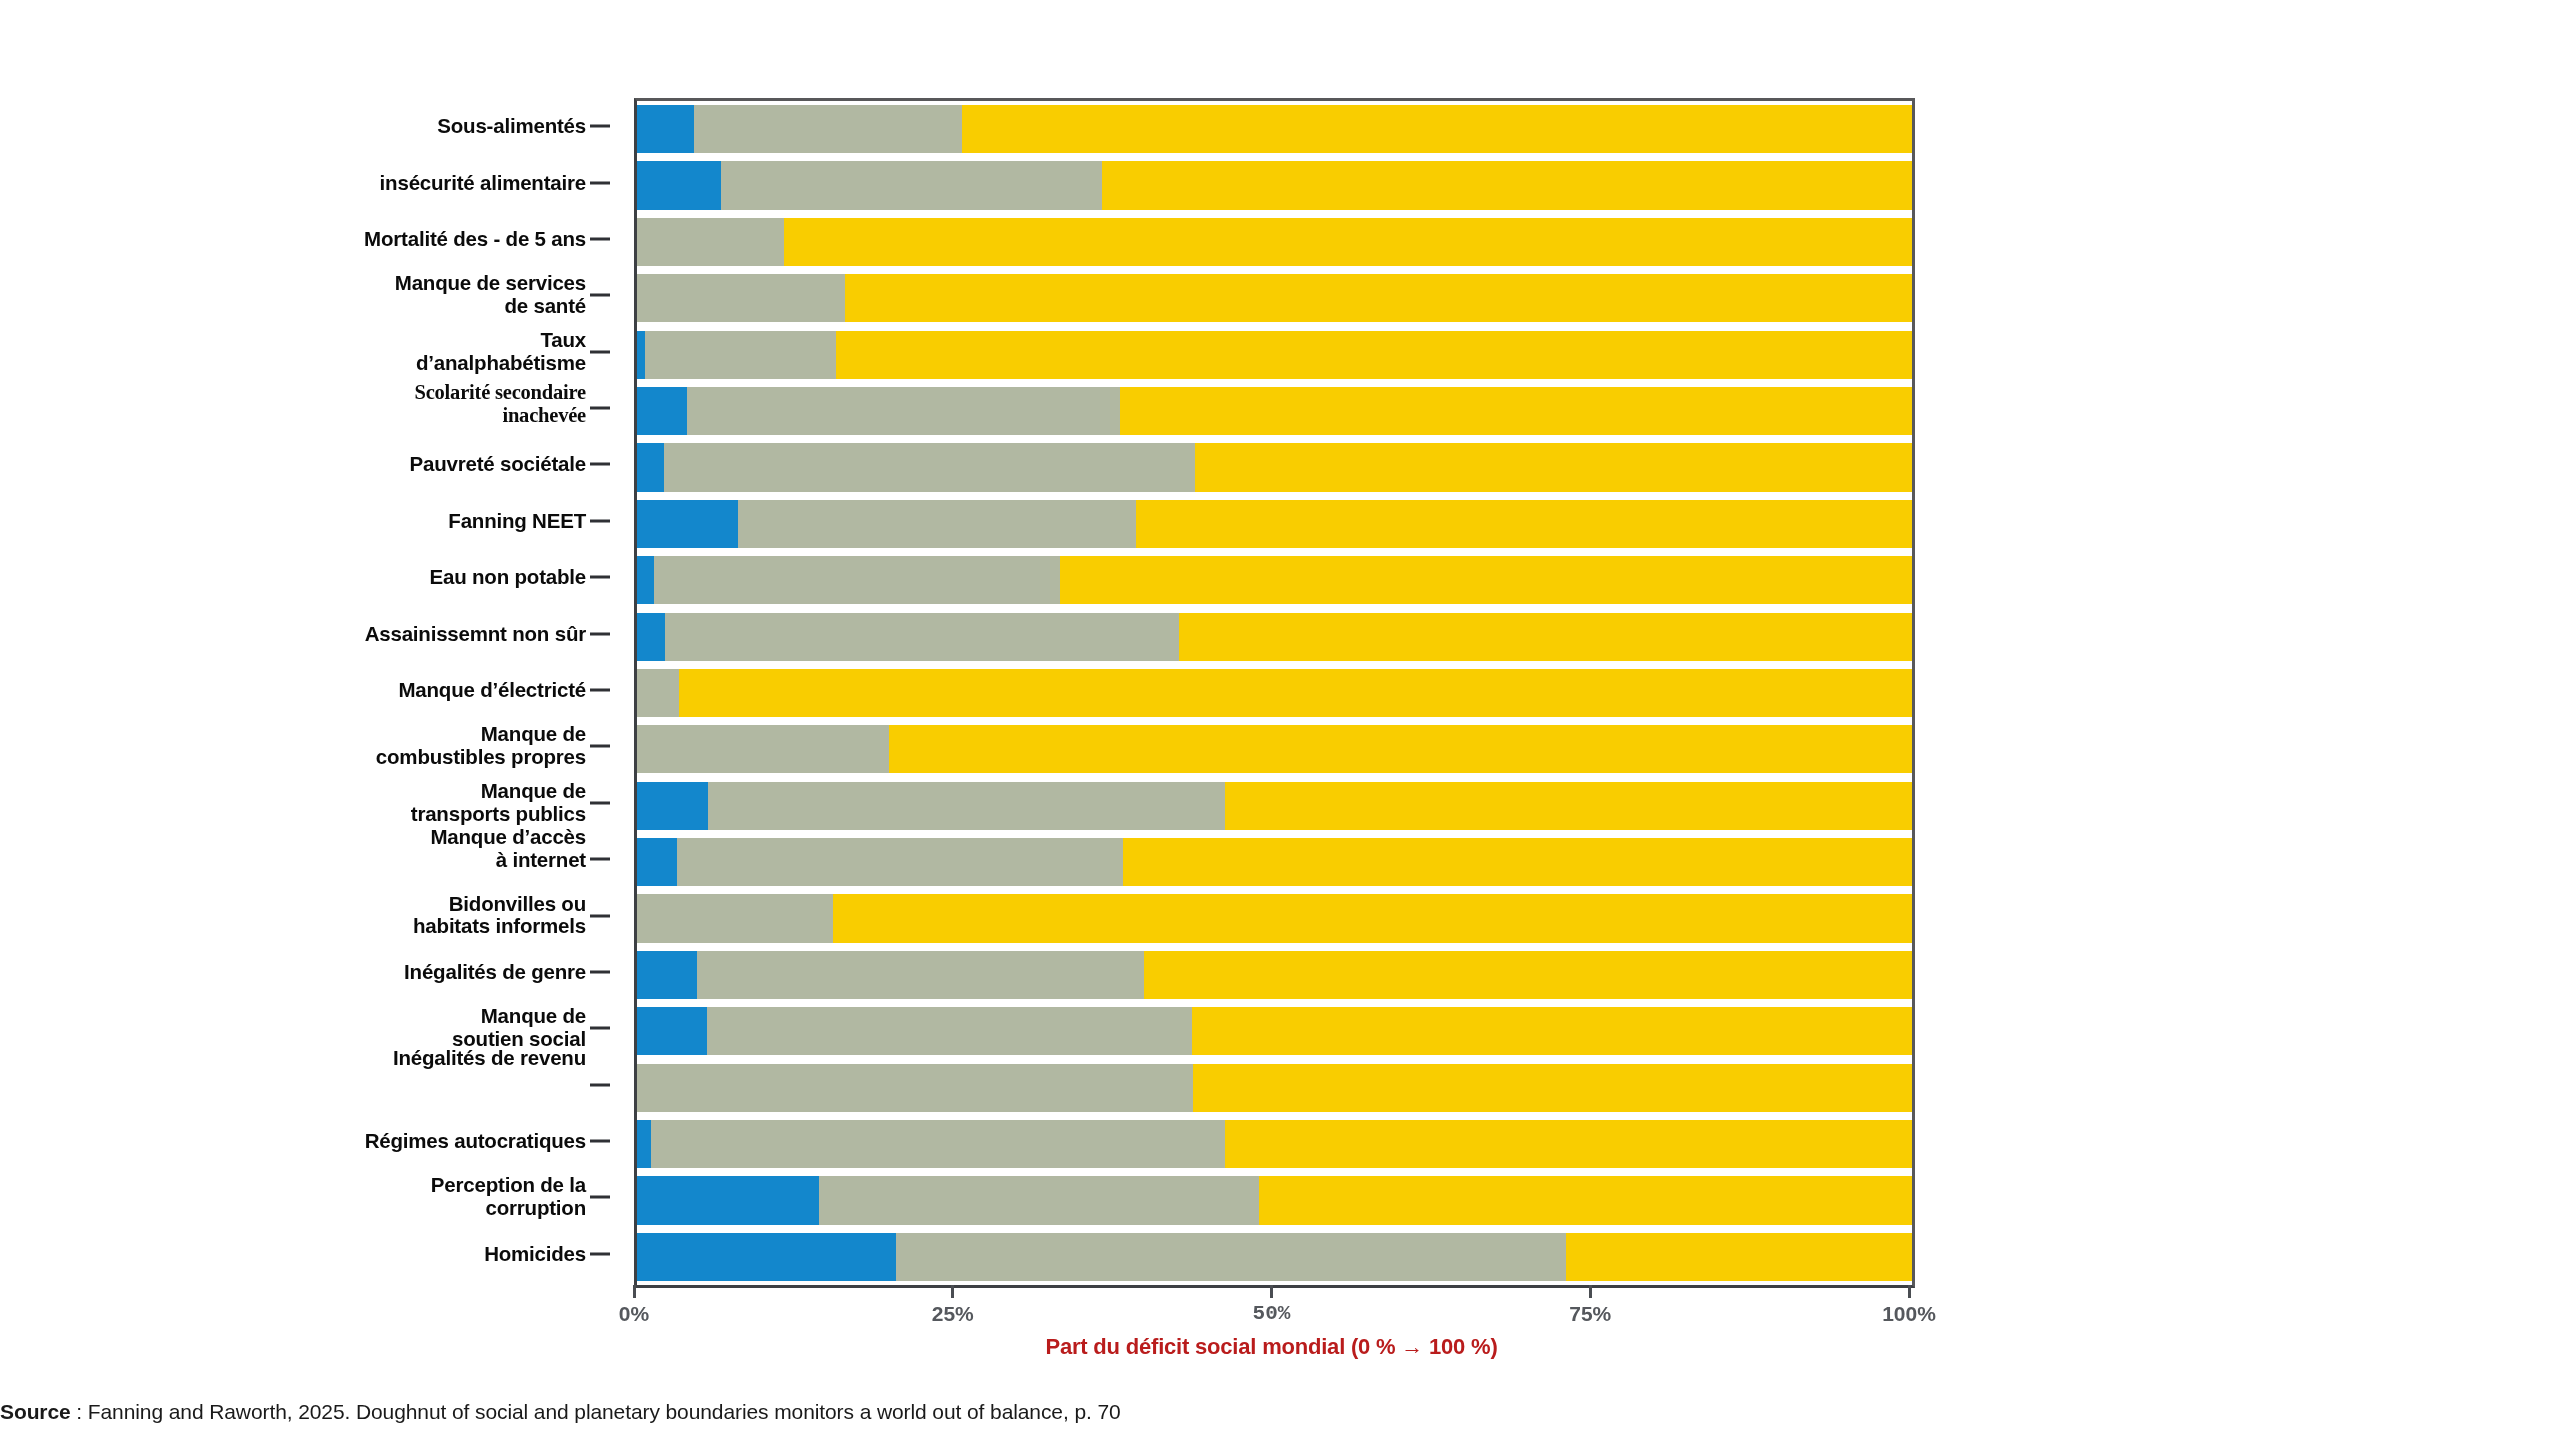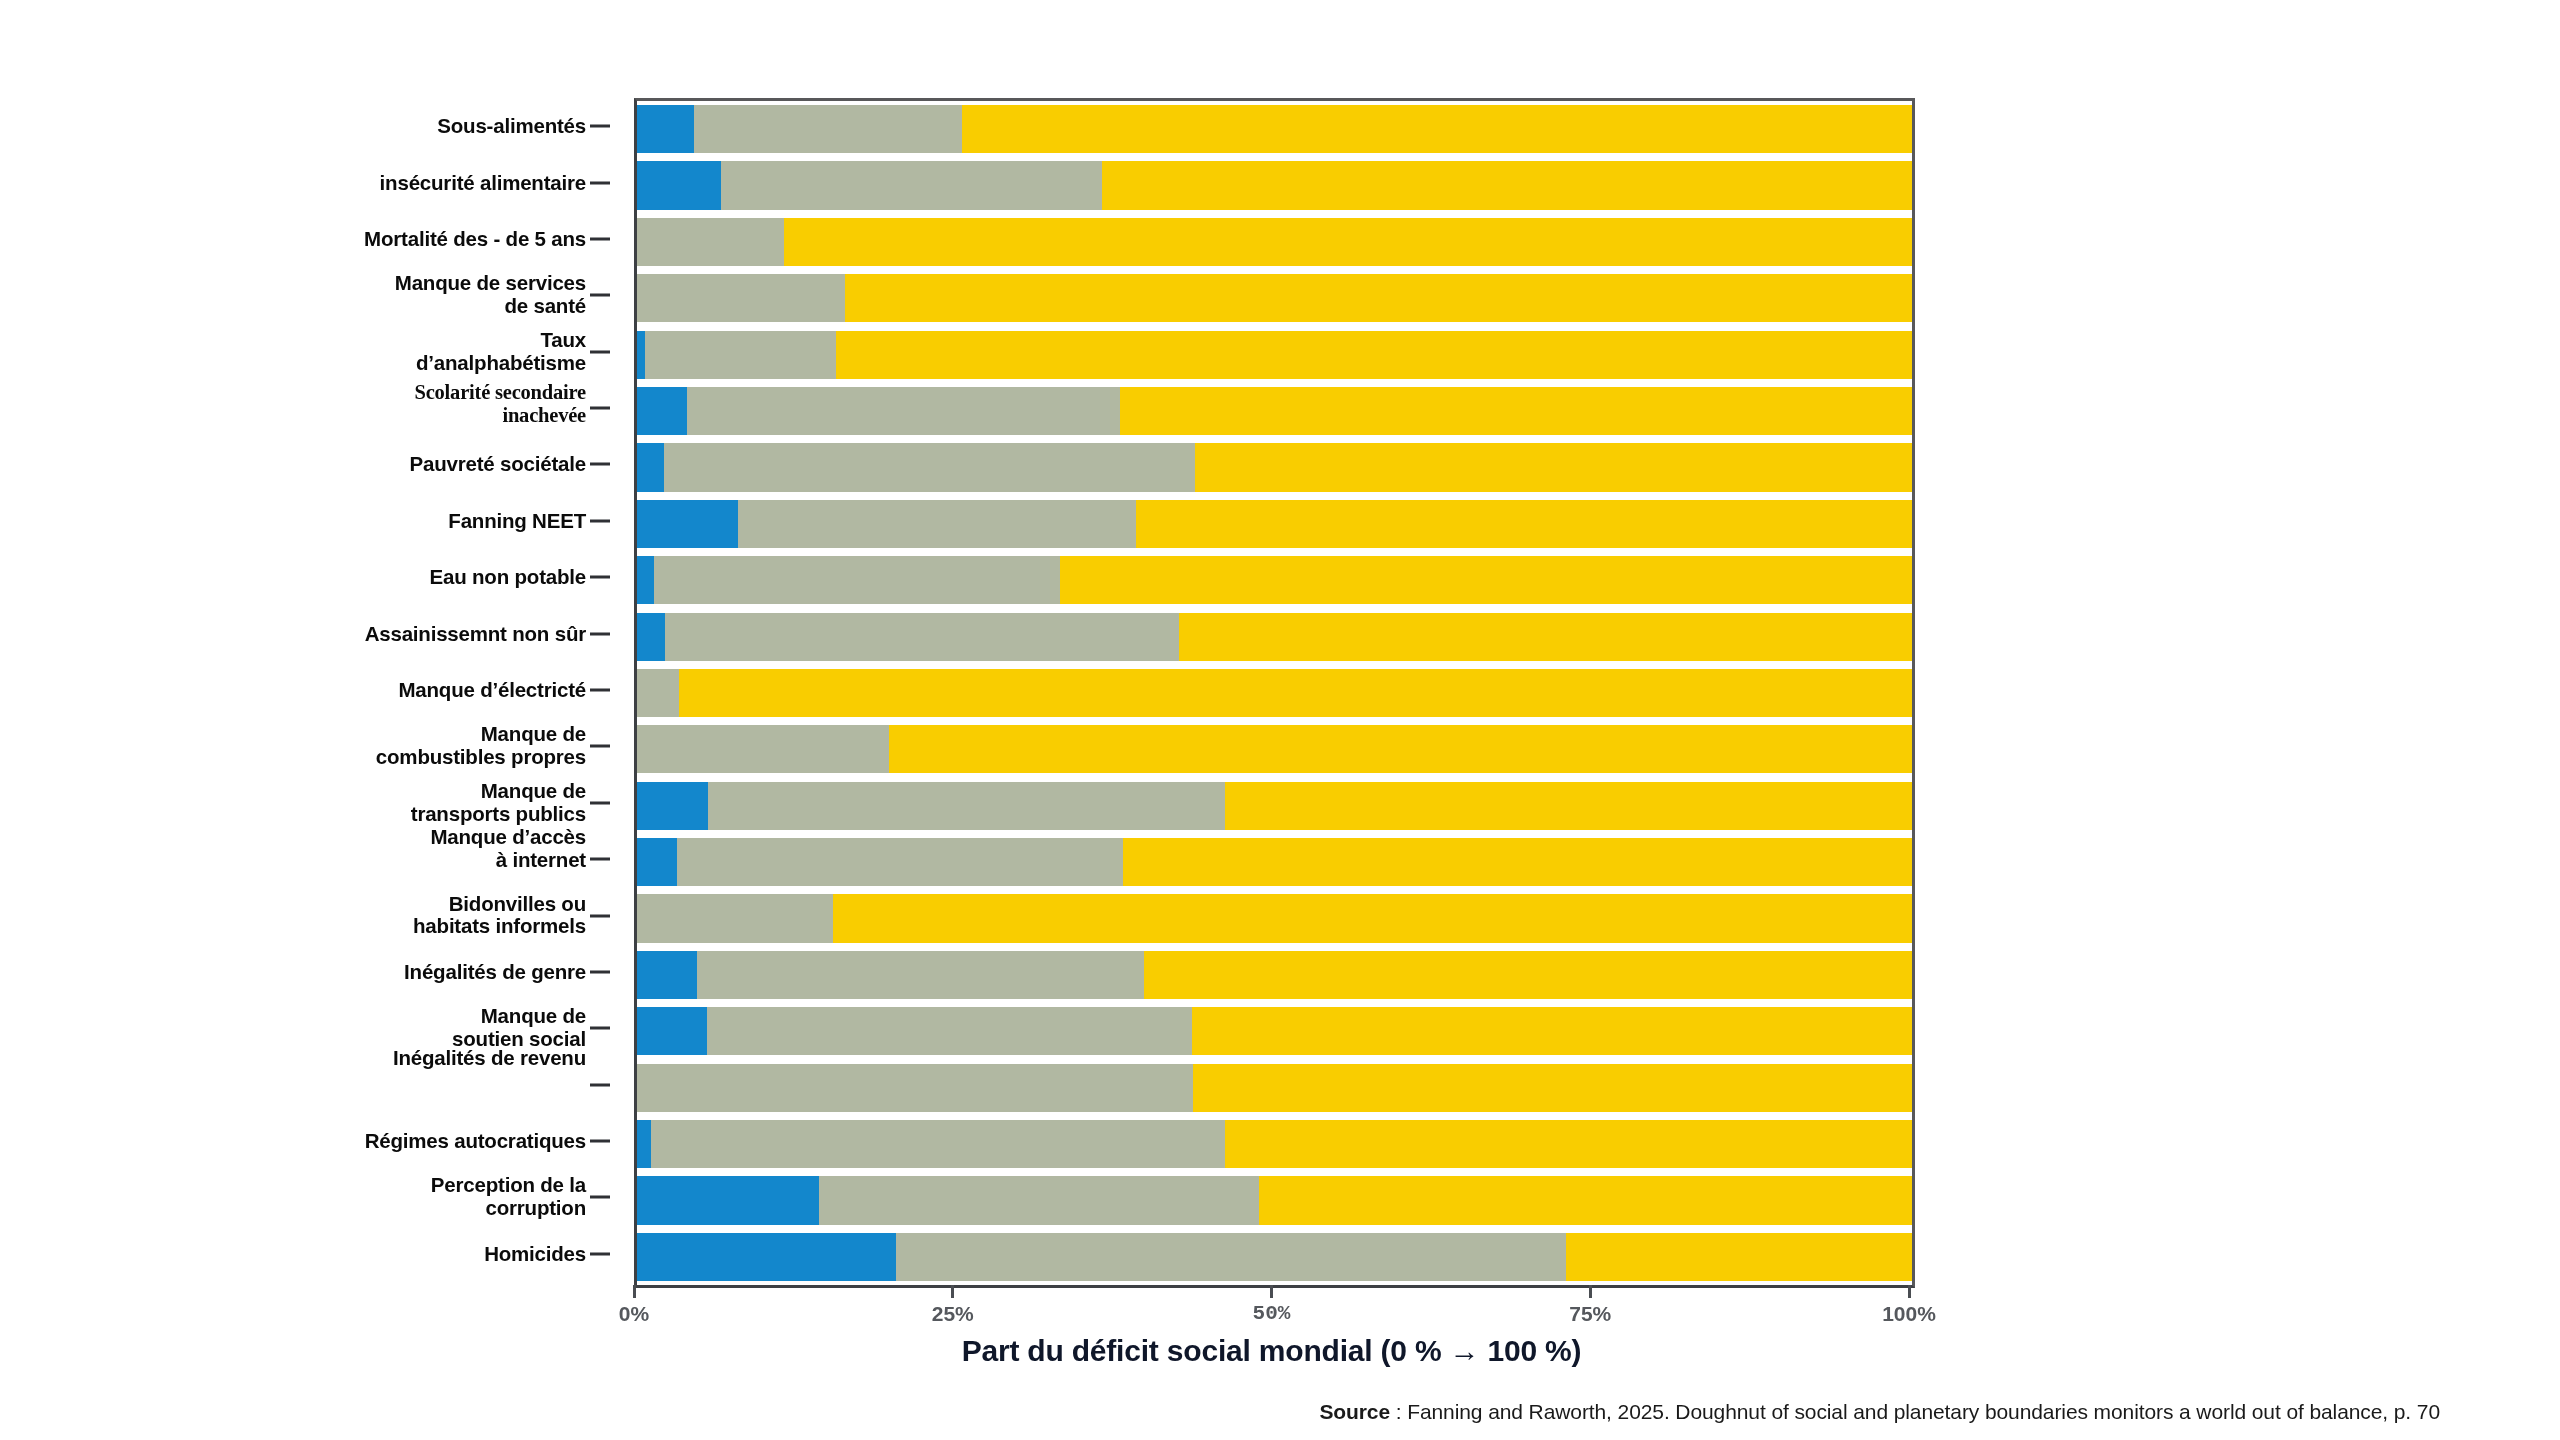--- a/index.html
+++ b/index.html
@@ -43,39 +43,39 @@
 
   
   .xticks{position:absolute;left:634px;top:1285px;width:1275px;height:60px;}
   .xtick-mark{position:absolute;top:0;width:3px;height:13px;background:#4a4d52;}
   .xtick-lab{
     position:absolute;top:17px;font-size:21px;font-weight:700;color:#55585d;
     transform:translateX(-50%);white-space:nowrap;
   }
   .xaxis-title{
     position:absolute;left:634px;top:1334px;width:1275px;text-align:center;
-    font-size:30px;font-weight:700;color:#0f172a;letter-spacing:-0.2px;
+    font-size:22px;font-weight:700;color:#b91c1c;letter-spacing:-0.2px;
   }
 
   
   .legend{position:absolute;left:1953px;top:378px;width:560px;}
   .legend-title{
     font-size:27px;font-weight:700;color:#0b0b0b;letter-spacing:-0.3px;
     margin-bottom:24px;
   }
   .legend-item{display:flex;align-items:center;margin-bottom:12px;}
   .swatch{width:47px;height:47px;flex:0 0 47px;}
   .legend-label{
     margin-left:29px;font-size:22px;font-weight:600;color:#0b0b0b;
     letter-spacing:-0.2px;white-space:nowrap;
   }
 
   
   .source{
-    position:absolute;left:0;top:1400px;width:2440px;text-align:right;
+    position:absolute;left:0;top:1400px;width:2440px;text-align:left;
     font-size:21px;color:#1a1a1a;letter-spacing:-0.1px;
   }
   .source b{font-weight:700;}
 </style>
 </head>
 <body>
 
 <div id="chart-root">
 
   <div class="ylabels">

